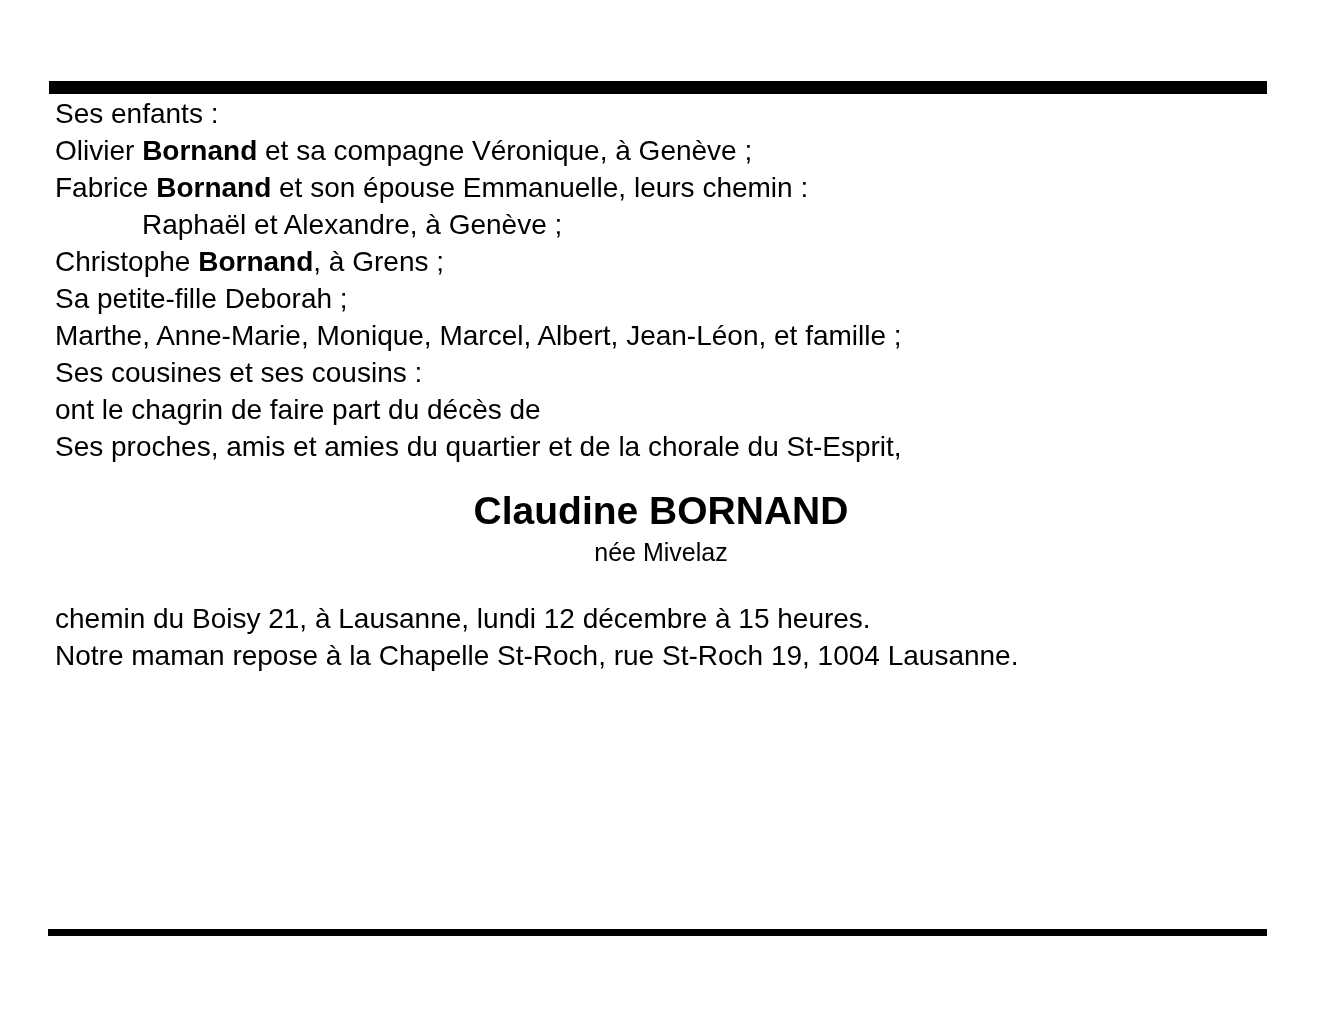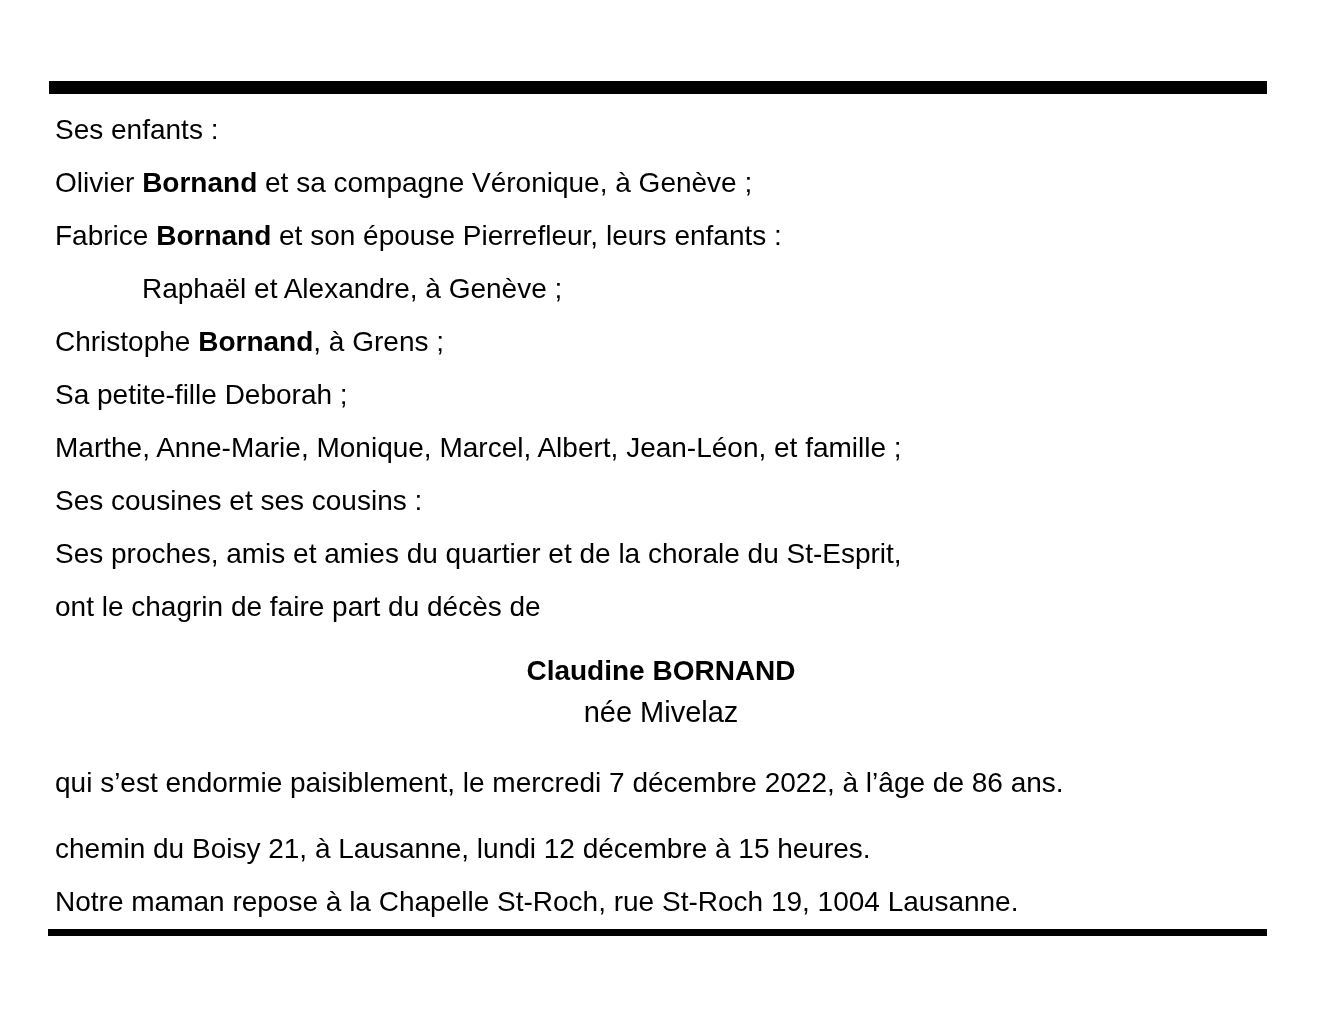--- a/index.html
+++ b/index.html
@@ -25,32 +25,32 @@
     left: 48px; top: 929px;
     width: 1219px; height: 7px;
   }
   .content {
     position: absolute;
     left: 55px; top: 95px;
     width: 1212px;
     font-size: 28px;
     line-height: 37px;
   }
-  .line { white-space: nowrap; margin-top: 16px; }
+  .line { white-space: nowrap; }
   .line .b { font-weight: bold; }
   .line.indent { padding-left: 87px; }
   .deceased-name {
     margin-top: 24px;
-    font-size: 28px;
+    font-size: 39px;
     line-height: 44px;
     font-weight: bold;
     text-align: center;
   }
   .maiden-name {
-    font-size: 29px;
+    font-size: 25px;
     line-height: 38px;
     text-align: center;
   }
   .death-line {
     margin-top: 33px;
   }
   .quote-line {
     margin-top: 30px;
     font-style: italic;
     text-align: right;
@@ -62,34 +62,33 @@
 
 <div class="page">
 
   <div class="rule rule-top"></div>
 
   <div class="content">
 
     <div class="family-block">
       <div class="line"><span>Ses enfants :</span></div>
       <div class="line"><span>Olivier </span><span class="b">Bornand</span><span> et sa compagne Véronique, à Genève ;</span></div>
-      <div class="line"><span>Fabrice </span><span class="b">Bornand</span><span> et son épouse Pierrefleur, leurs enfants :</span></div>
+      <div class="line"><span>Fabrice </span><span class="b">Bornand</span><span> et son épouse Emmanuelle, leurs chemin :</span></div>
       <div class="line indent"><span>Raphaël et Alexandre, à Genève ;</span></div>
       <div class="line"><span>Christophe </span><span class="b">Bornand</span><span>, à Grens ;</span></div>
       <div class="line"><span>Sa petite-fille Deborah ;</span></div>
       <div class="line"><span>Marthe, Anne-Marie, Monique, Marcel, Albert, Jean-Léon, et famille ;</span></div>
       <div class="line"><span>Ses cousines et ses cousins :</span></div>
+      <div class="line"><span>ont le chagrin de faire part du décès de</span></div>
       <div class="line"><span>Ses proches, amis et amies du quartier et de la chorale du St-Esprit,</span></div>
-      <div class="line"><span>ont le chagrin de faire part du décès de</span></div>
     </div>
 
     <div class="deceased-name">Claudine BORNAND</div>
     <div class="maiden-name">née Mivelaz</div>
 
-    <div class="line death-line">qui s’est endormie paisiblement, le mercredi 7 décembre 2022, à l’âge de 86 ans.</div>
 
 
     <div class="ceremony">
       <div class="line"><span>chemin du Boisy 21, à Lausanne, lundi 12 décembre à 15 heures.</span></div>
       <div class="line"><span>Notre maman repose à la Chapelle St-Roch, rue St-Roch 19, 1004 Lausanne.</span></div>
     </div>
 
   </div>
 
   <div class="rule rule-bottom"></div>

